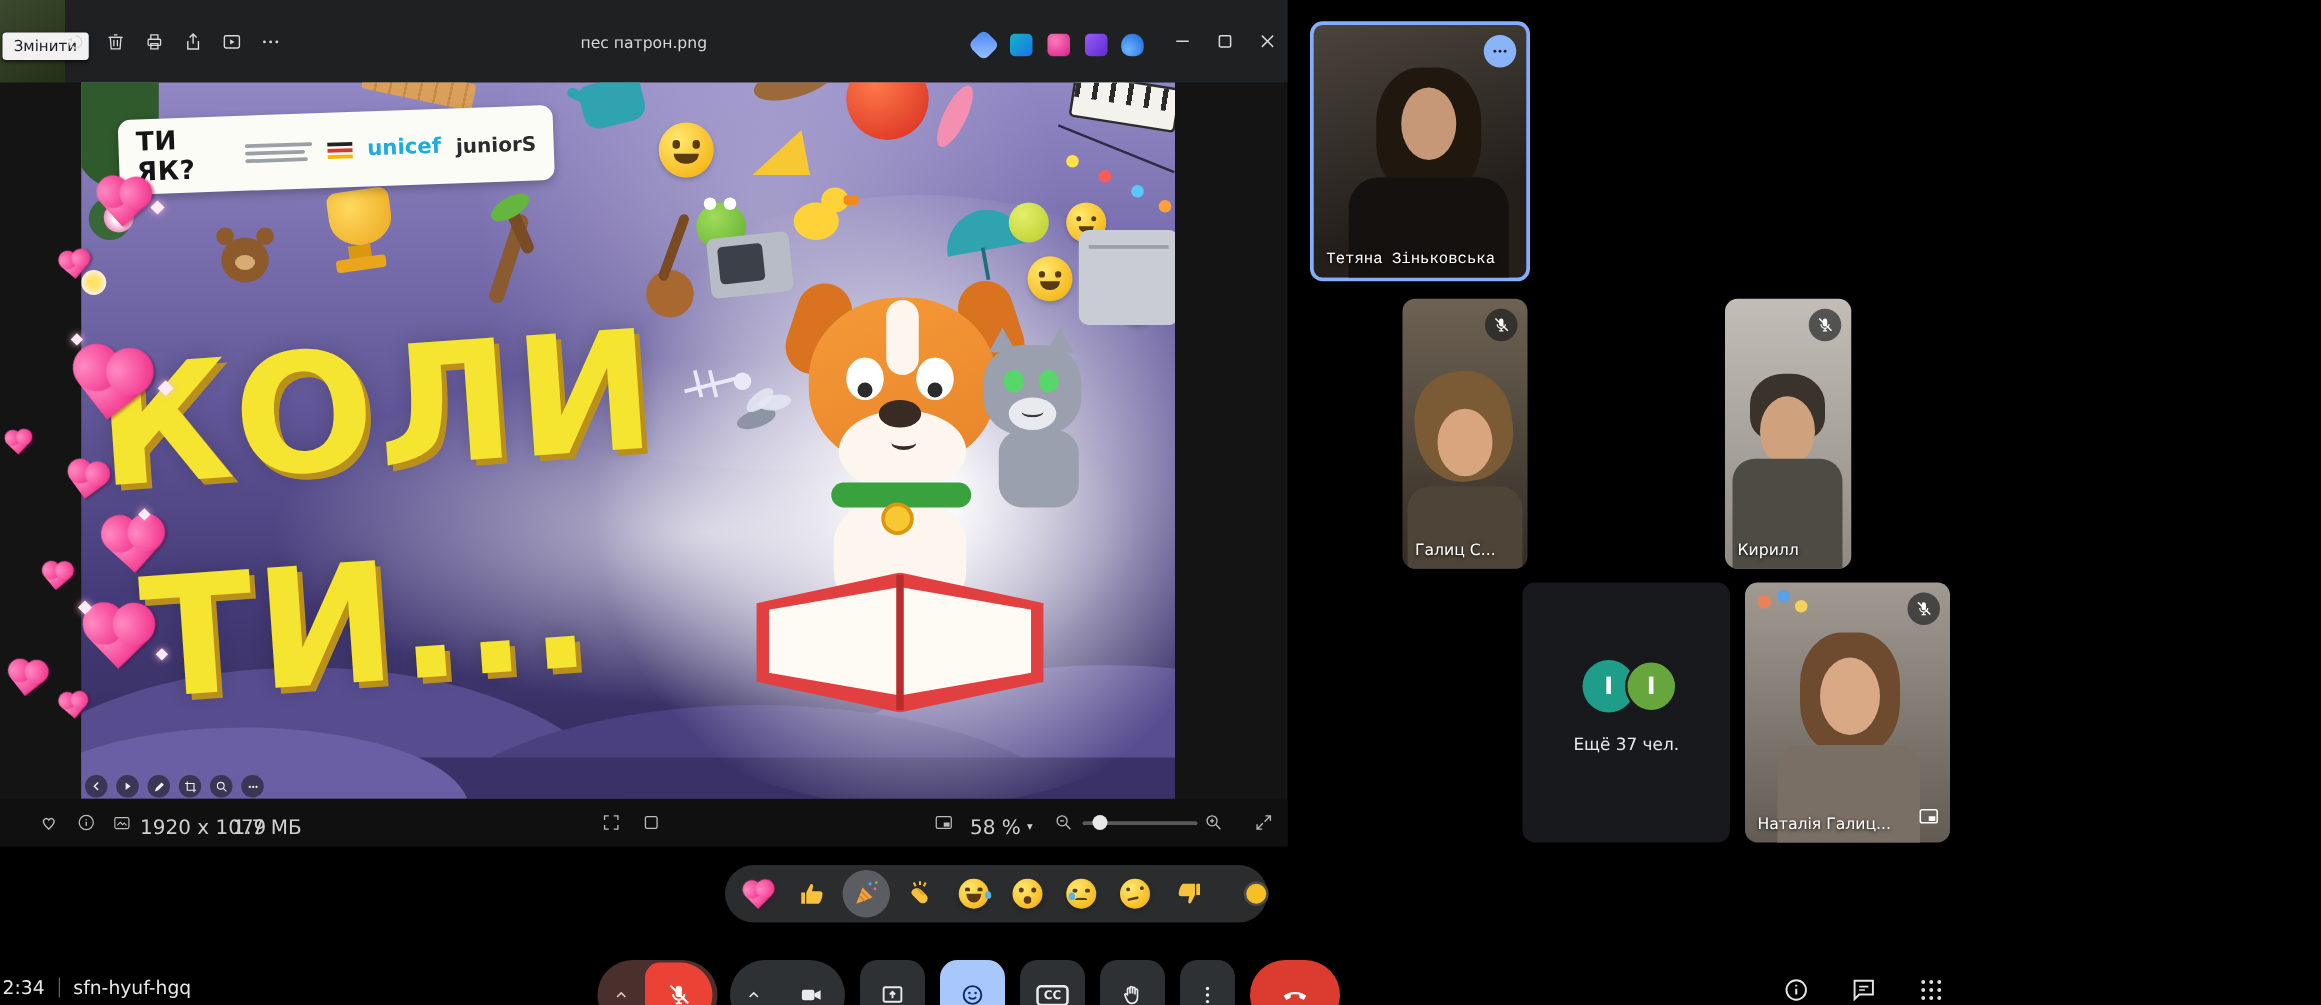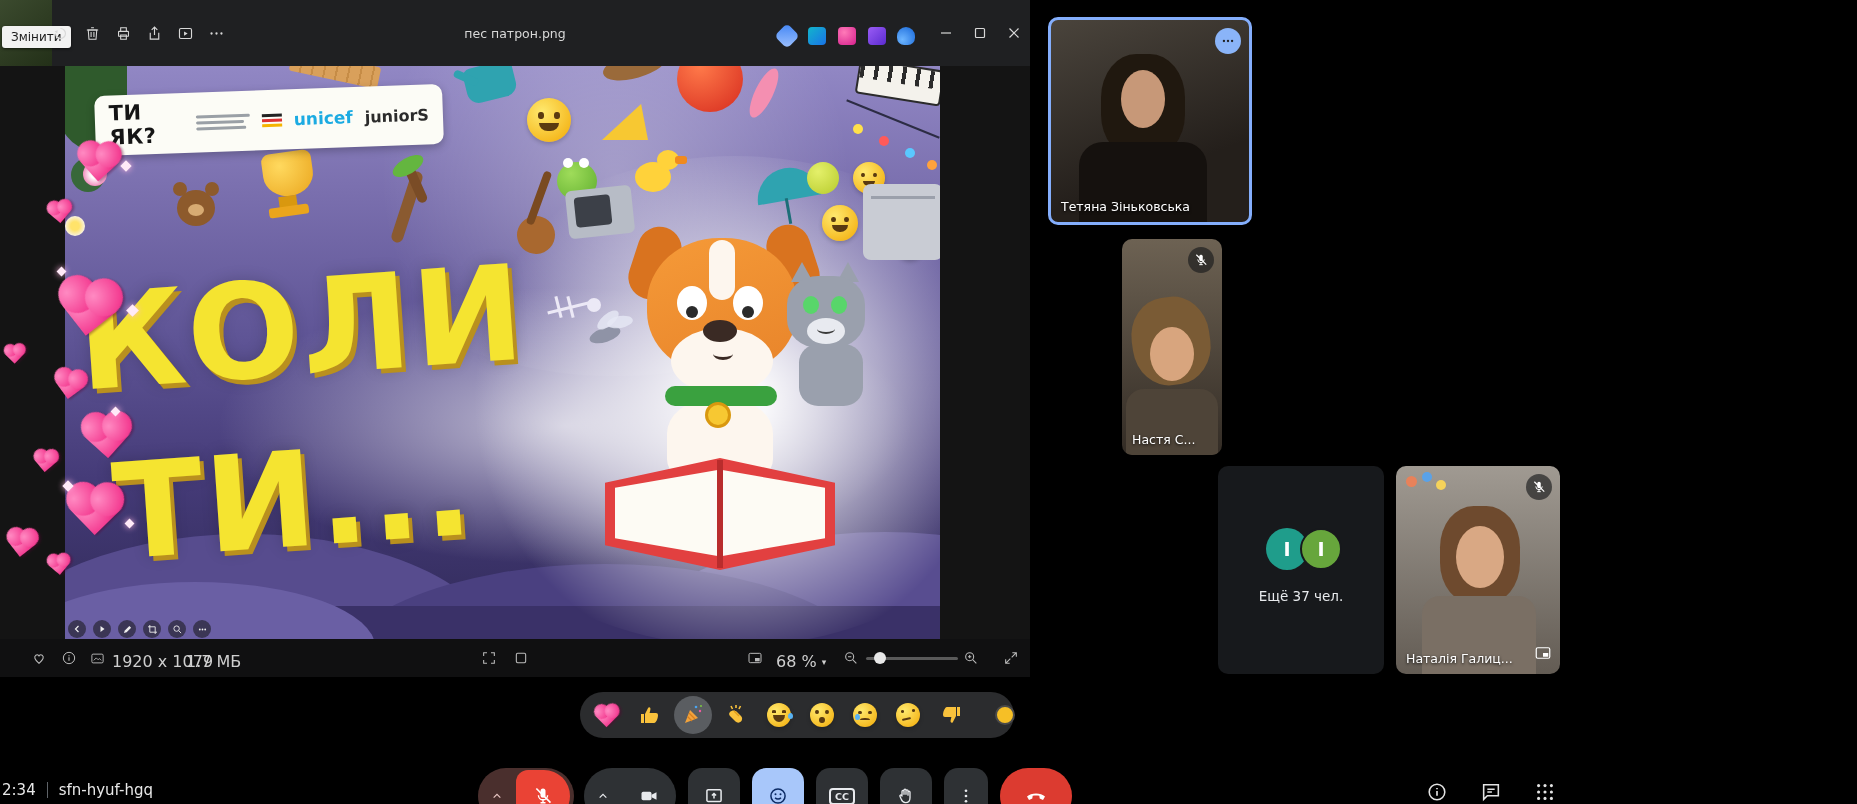--- a/index.html
+++ b/index.html
@@ -347,21 +347,21 @@
           <rect x="5" y="5" width="14" height="14" rx="2" fill="none" stroke="#bbb" stroke-width="1.6"></rect>
         </svg>
       </div>
     <div class="ab sb-ic ctr" style="left:742px;">
         <svg width="16" height="16" viewBox="0 0 24 24">
           <rect x="3" y="5" width="18" height="14" rx="2" fill="none" stroke="#bbb" stroke-width="1.5"></rect>
           <rect x="12" y="12" width="7" height="5" fill="#bbb"></rect>
         </svg>
       </div>
     <div class="ab sb-txt flex" style="left:776px;gap:5px;">
-        <span>68 %</span>
+        <span>58 %</span>
         <span style="font-size:9px;">▾</span>
       </div>
     <div class="ab sb-ic ctr" style="left:838px;">
         <svg width="16" height="16" viewBox="0 0 24 24">
           <circle cx="10" cy="10" r="6" fill="none" stroke="#bbb" stroke-width="1.6"></circle>
           <path d="M7.5 10h5M14.5 14.5 20 20" stroke="#bbb" stroke-width="1.6"></path>
         </svg>
       </div>
     <div id="zoomtrack" class="ab"></div>
     <div id="zoomknob" class="ab r"></div>
@@ -388,21 +388,21 @@
   <div class="hrt" style="left:78px;top:494px;width:34px;height:34px;transform:rotate(-44deg);"></div>
   <div class="hrt" style="left:12px;top:534px;width:19px;height:19px;transform:rotate(-38deg);"></div>
   <div class="hrt" style="left:52px;top:558px;width:14px;height:14px;transform:rotate(-50deg);"></div>
   <div class="spk" style="left:122px;top:162px;width:8px;height:8px;"></div>
   <div class="spk" style="left:58px;top:268px;width:7px;height:7px;"></div>
   <div class="spk" style="left:128px;top:306px;width:9px;height:9px;"></div>
   <div class="spk" style="left:112px;top:408px;width:7px;height:7px;"></div>
   <div class="spk" style="left:64px;top:482px;width:8px;height:8px;"></div>
   <div class="spk" style="left:126px;top:520px;width:7px;height:7px;"></div>
 
-  <div class="tile" style="left:1048px;top:17px;width:204px;height:208px;border:3px solid #84aefc;background:linear-gradient(160deg,#4a443c,#241f1b 70%);">
+  <div class="tile" style="left:1048px;top:17px;width:176px;height:208px;border:3px solid #84aefc;background:linear-gradient(160deg,#4a443c,#241f1b 70%);font-family:Liberation Mono, monospace;">
     <div class="hairb" style="left:50px;top:34px;width:84px;height:104px;background:#20180f;border-radius:42%;"></div>
     <div class="faceb" style="left:70px;top:50px;width:44px;height:58px;background:#c79878;border-radius:50%;"></div>
     <div class="bodyb" style="left:28px;top:122px;width:128px;height:90px;background:#15110e;border-radius:24px 24px 0 0;"></div>
     <div class="ctr r" style="position:absolute;top:8px;right:8px;width:26px;height:26px;background:#8ab4f8;">
         <svg width="14" height="14" viewBox="0 0 24 24">
           <circle cx="5" cy="12" r="2" fill="#202124"></circle>
           <circle cx="12" cy="12" r="2" fill="#202124"></circle>
           <circle cx="19" cy="12" r="2" fill="#202124"></circle>
         </svg>
       </div>
@@ -415,24 +415,38 @@
     <div class="faceb" style="left:28px;top:88px;width:44px;height:54px;background:#d8a57e;border-radius:50%;"></div>
     <div class="bodyb" style="left:4px;top:150px;width:92px;height:70px;background:#4e4438;border-radius:18px 18px 0 0;"></div>
     <div class="mute">
         <svg width="14" height="14" viewBox="0 0 24 24">
           <path d="M12 3a3 3 0 0 1 3 3v5a3 3 0 0 1-6 0V6a3 3 0 0 1 3-3z" fill="#fff"></path>
           <path d="M6.5 11a5.5 5.5 0 0 0 11 0" fill="none" stroke="#fff" stroke-width="1.7"></path>
           <path d="M12 16.5V20M9 20h6" stroke="#fff" stroke-width="1.7"></path>
           <path d="M4 3l17 17" stroke="#fff" stroke-width="2"></path>
         </svg>
       </div>
-    <div class="tlabel">Настя С...</div>
-  </div>
-
-
+    <div class="tlabel">Галиц С...</div>
+  </div>
+
+
+  <div class="tile" style="left:1380px;top:239px;width:101px;height:216px;background:linear-gradient(180deg,#c2beb7,#8f8b84);">
+    <div class="hairb" style="left:20px;top:60px;width:60px;height:54px;background:#3a332c;border-radius:45% 45% 35% 35%;"></div>
+    <div class="faceb" style="left:28px;top:78px;width:44px;height:56px;background:#cfa17c;border-radius:50%;"></div>
+    <div class="bodyb" style="left:6px;top:128px;width:88px;height:92px;background:#4e4a44;border-radius:18px 18px 0 0;"></div>
+    <div class="mute">
+        <svg width="14" height="14" viewBox="0 0 24 24">
+          <path d="M12 3a3 3 0 0 1 3 3v5a3 3 0 0 1-6 0V6a3 3 0 0 1 3-3z" fill="#fff"></path>
+          <path d="M6.5 11a5.5 5.5 0 0 0 11 0" fill="none" stroke="#fff" stroke-width="1.7"></path>
+          <path d="M12 16.5V20M9 20h6" stroke="#fff" stroke-width="1.7"></path>
+          <path d="M4 3l17 17" stroke="#fff" stroke-width="2"></path>
+        </svg>
+      </div>
+    <div class="tlabel">Кирилл</div>
+  </div>
 
 
   <div class="tile" style="left:1218px;top:466px;width:166px;height:208px;background:#17191c;">
     <div class="ctr r" style="position:absolute;left:48px;top:62px;width:42px;height:42px;background:#1f9d8b;color:#fff;font-weight:700;font-size:19px;">І</div>
     <div class="ctr r" style="position:absolute;left:82px;top:62px;width:42px;height:42px;background:#67a63c;color:#fff;font-weight:700;font-size:19px;border:2px solid #17191c;">І</div>
     <div class="ab" style="left:0;top:122px;width:100%;text-align:center;color:#e8eaed;font-size:13.5px;">Ещё 37 чел.</div>
   </div>
 
   <div class="tile" style="left:1396px;top:466px;width:164px;height:208px;background:linear-gradient(180deg,#a09a92,#635c54);">
     <div class="ab r" style="left:10px;top:10px;width:11px;height:11px;background:#e8825a;"></div>

